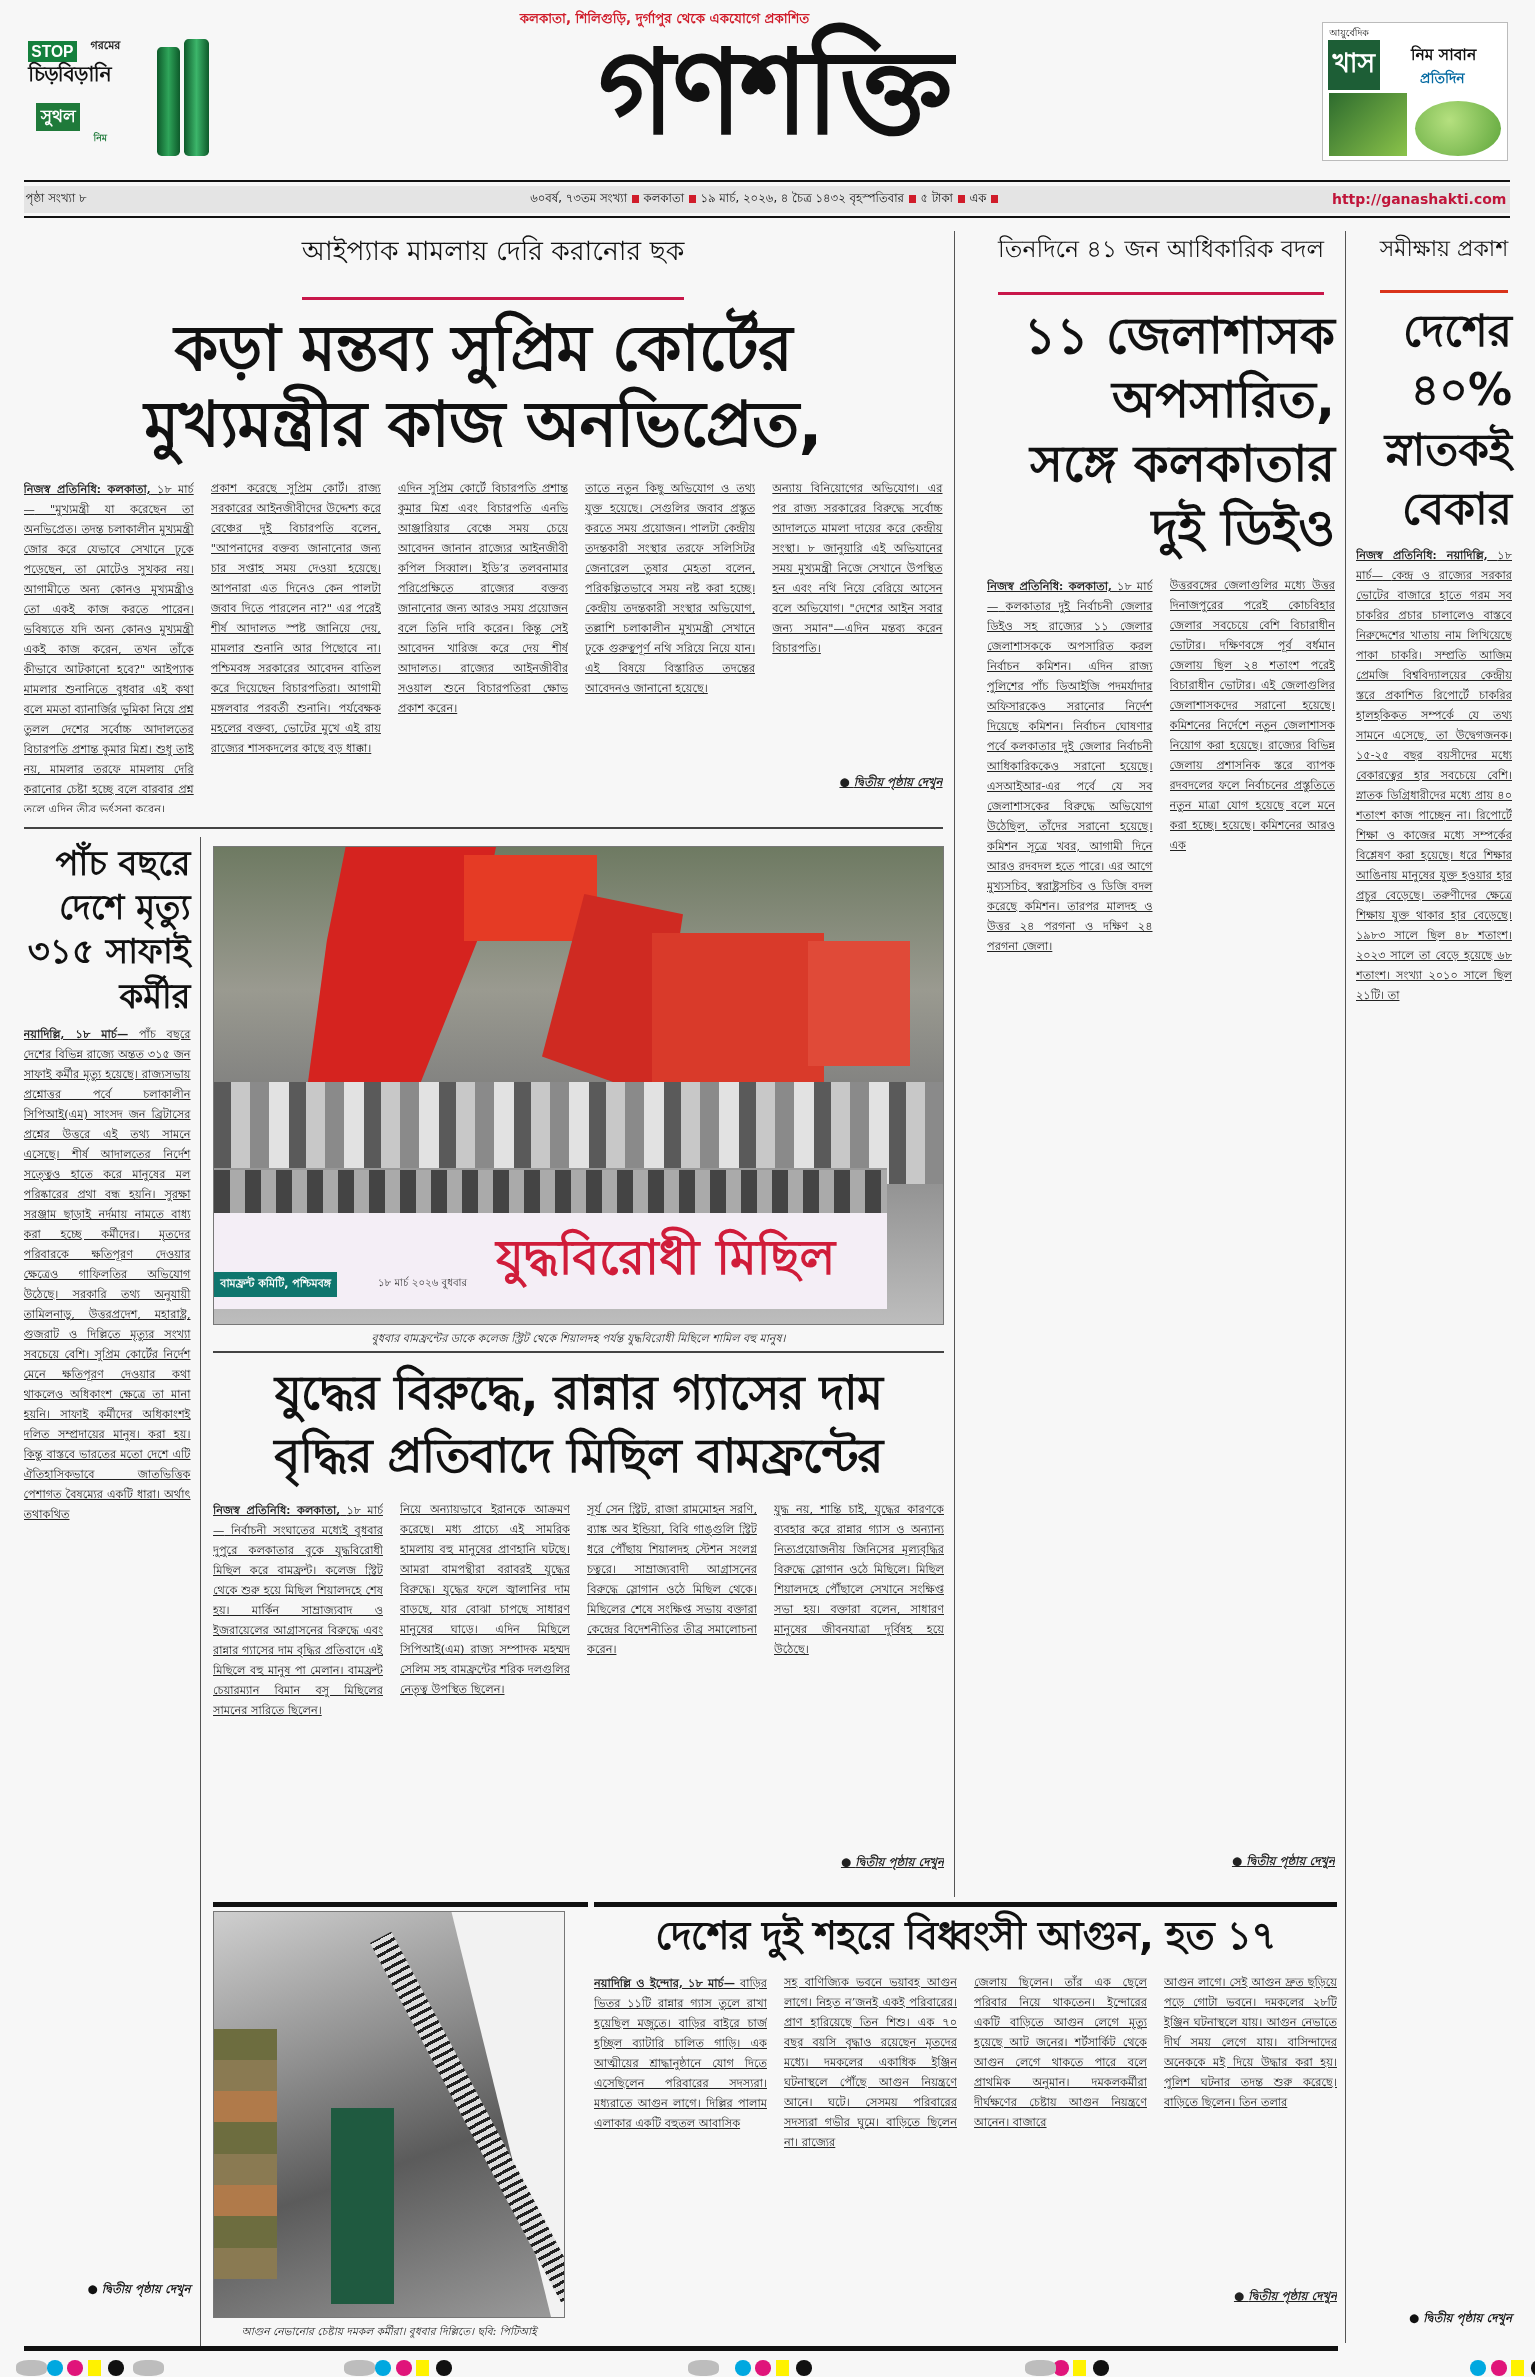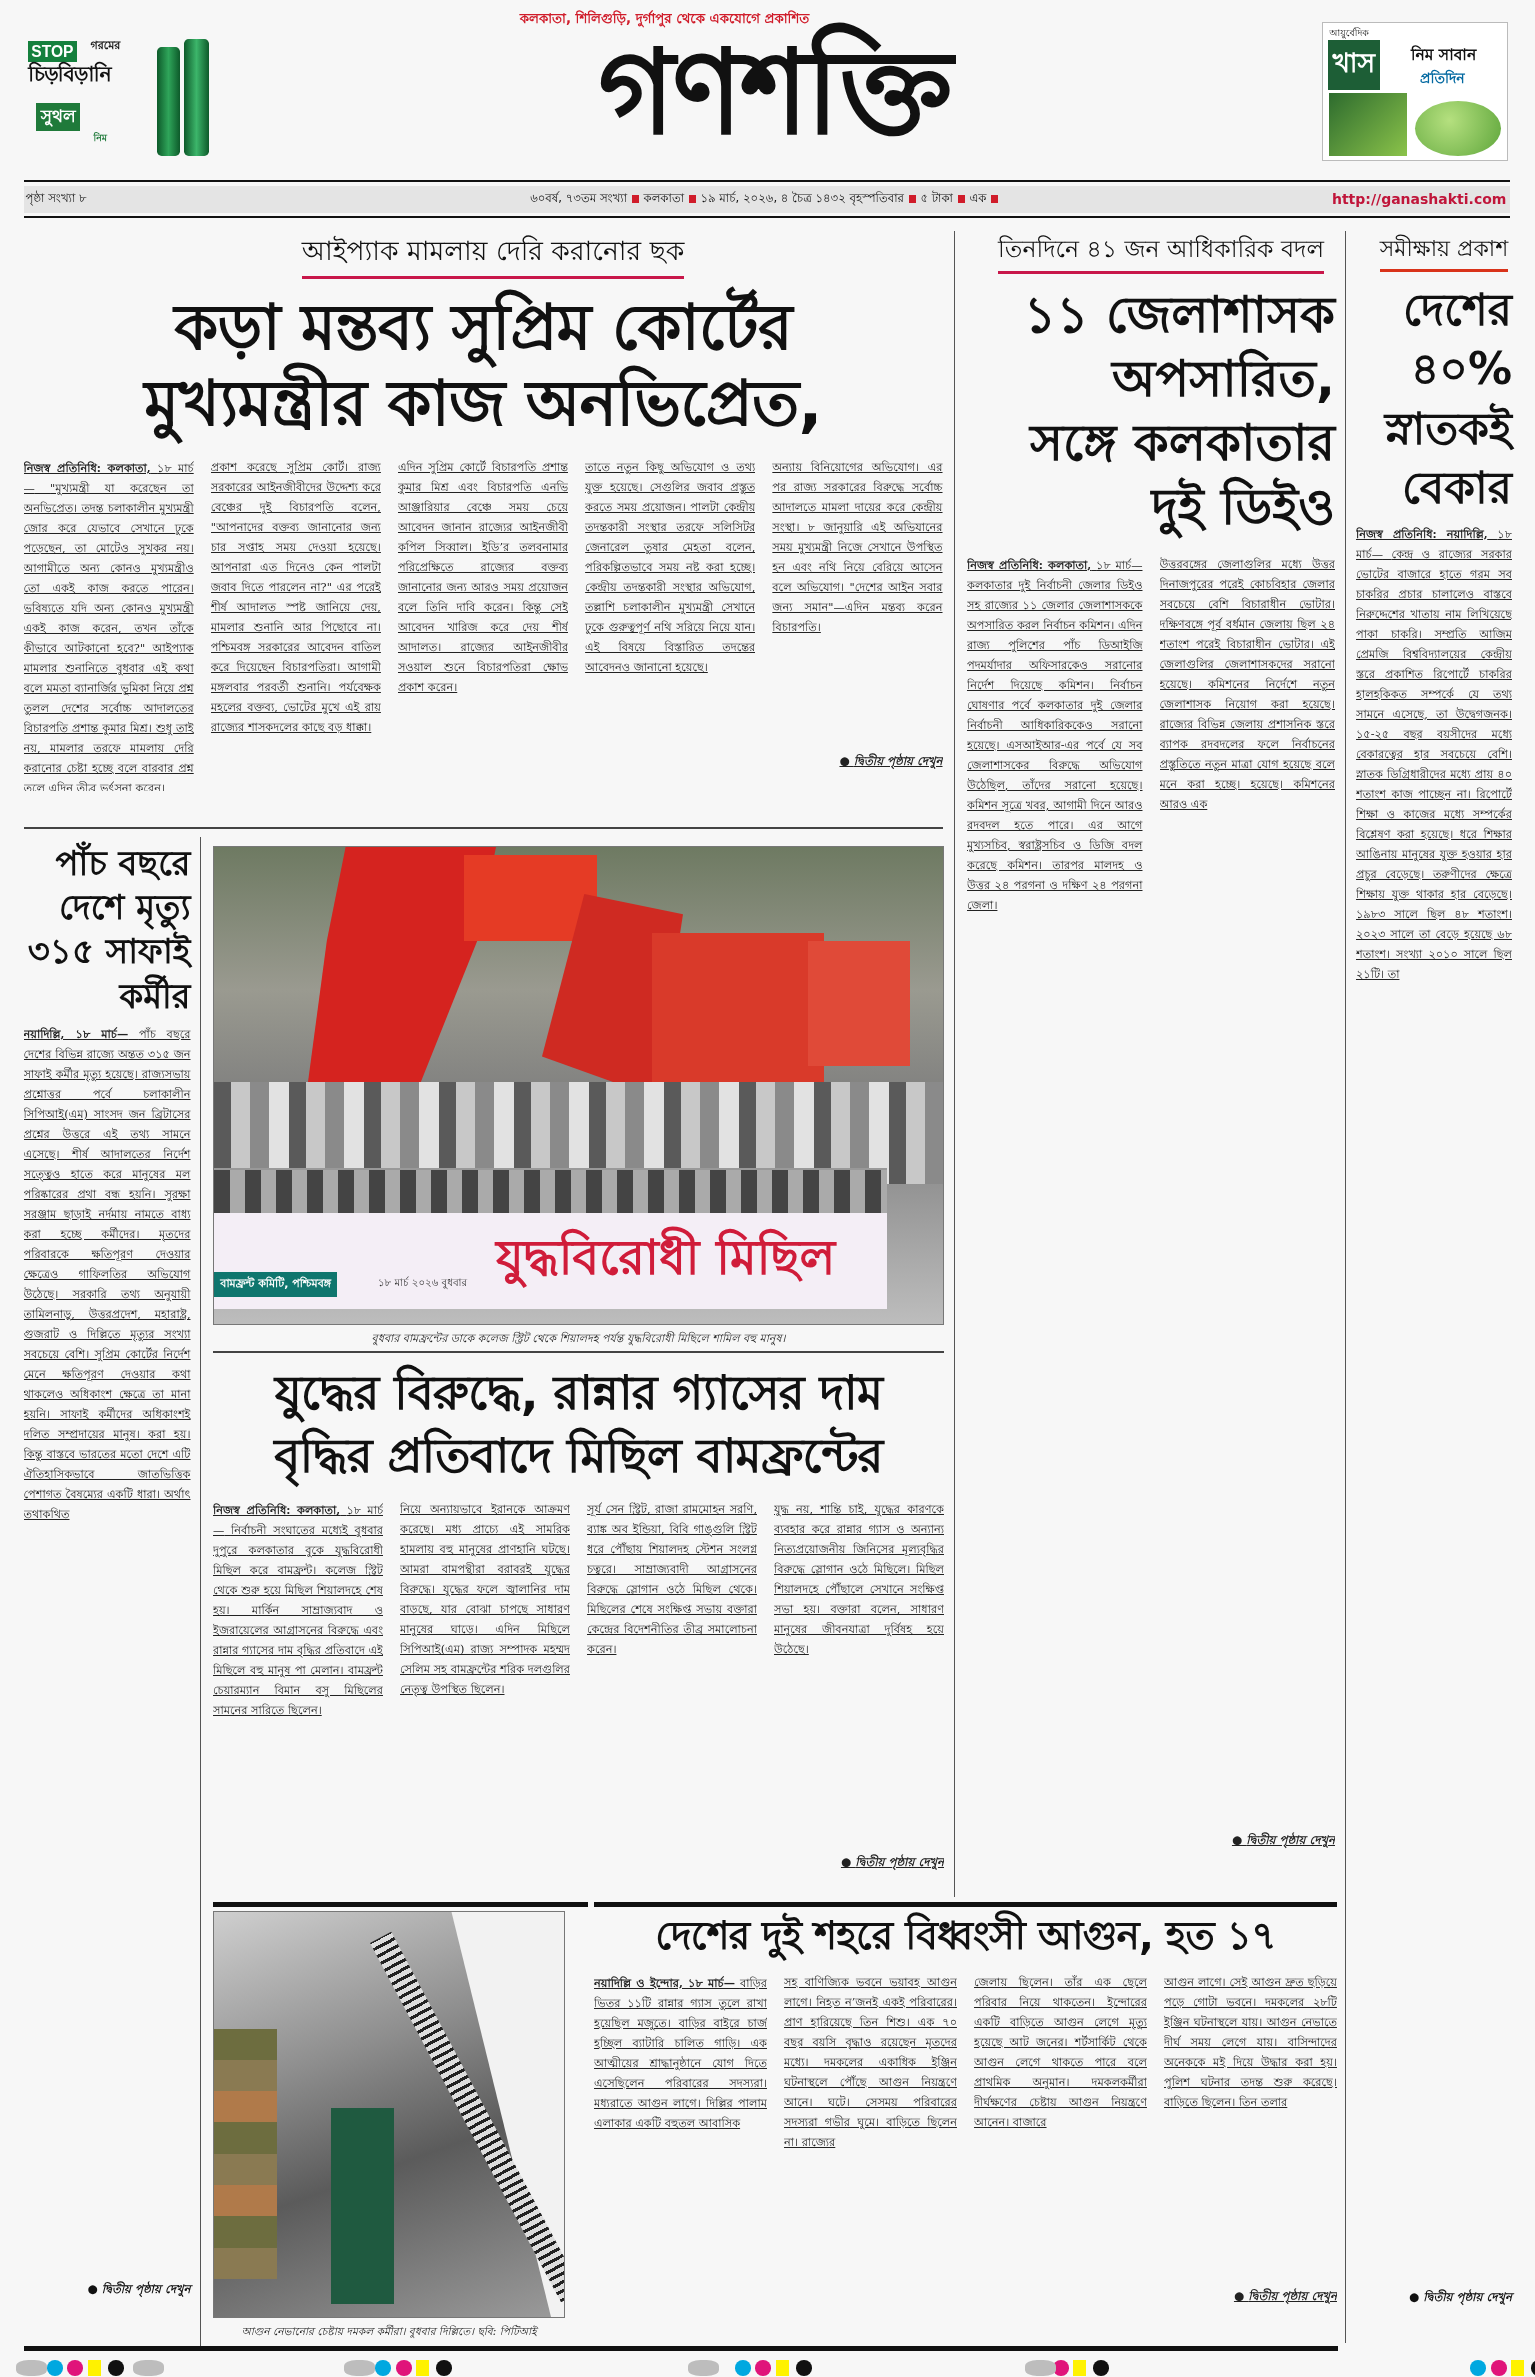--- a/index.html
+++ b/index.html
@@ -32,21 +32,21 @@
   .infobar { left: 23.5px; top: 186px; width: 1486px; height: 26.6px; background:#e4e4e4; display:flex; align-items:center; font: 11.7px "DejaVu Sans", sans-serif; }
   .infobar .page-no { width: 235px; padding-left: 2px; }
   .infobar .meta { flex:1; text-align:center; }
   .infobar .meta .sq { display:inline-block; width:7px; height:8.6px; background:#d01c2a; margin: 0 4.7px; vertical-align:middle; }
   .infobar .url { width: 235px; text-align:right; color:#c0153a; font-weight:bold; font-size:14px; padding-right:3.1px; }
 
   
   .vline { width:0.8px; background:#555; }
 
   
-  .kicker { font: 26.6px "DejaVu Sans", sans-serif; color:#111; text-align:center; border-bottom: 3.9px solid #c8174a; padding-bottom: 1px; white-space: nowrap; margin-left: 20px; }
+  .kicker { font: 26.6px "DejaVu Sans", sans-serif; color:#111; text-align:center; border-bottom: 3.9px solid #c8174a; padding-bottom: 22px; white-space: nowrap; margin-left: 20px; }
   .headline { font: bold 63px "DejaVu Sans", sans-serif; text-align:center; line-height: 1.2; letter-spacing:-0.8px; }
   .headline-m { font: bold 50px "DejaVu Sans", sans-serif; text-align:right; line-height: 1.28; }
 
   
   .cols { display:flex; gap: 17px; }
   .col { flex:1; font: 11.3px "DejaVu Serif", serif; line-height: 20px; text-align: justify; color:#222; overflow:hidden;text-decoration:underline; }
   .col .lead { font-weight: bold; }
   .cont { display:block; text-align:right; font-style: italic; font-weight: bold; font-size: 11.7px; }
   .cont::before { content: "\25CF  "; font-style: normal; }
 
@@ -124,21 +124,21 @@
 <section class="abs" style="left:967px; top:231px; width:368px; height:1666px;">
   <div style="display:flex; justify-content:center;">
     <div class="kicker" style="font-size:23.5px;">তিনদিনে ৪১ জন আধিকারিক বদল</div>
   </div>
   <div class="headline-m" style="margin-top:9.4px;">
     <div>১১ জেলাশাসক</div>
     <div>অপসারিত,</div>
     <div>সঙ্গে কলকাতার</div>
     <div>দুই ডিইও</div>
   </div>
-  <div class="cols" style="margin-top:15.6px; height:1314px;">
+  <div class="cols" style="margin-top:15.6px; height:1314px;margin-left:20px;">
     <div class="col">
       <span class="lead">নিজস্ব প্রতিনিধি: কলকাতা,</span>
       <span>১৮ মার্চ—</span>
       <span>কলকাতার দুই নির্বাচনী জেলার ডিইও সহ রাজ্যের ১১ জেলার জেলাশাসককে অপসারিত করল নির্বাচন কমিশন। এদিন রাজ্য পুলিশের পাঁচ ডিআইজি পদমর্যাদার অফিসারকেও সরানোর নির্দেশ দিয়েছে কমিশন। নির্বাচন ঘোষণার পর্বে কলকাতার দুই জেলার নির্বাচনী আধিকারিককেও সরানো হয়েছে। এসআইআর-এর পর্বে যে সব জেলাশাসকের বিরুদ্ধে অভিযোগ উঠেছিল, তাঁদের সরানো হয়েছে। কমিশন সূত্রে খবর, আগামী দিনে আরও রদবদল হতে পারে। এর আগে মুখ্যসচিব, স্বরাষ্ট্রসচিব ও ডিজি বদল করেছে কমিশন। তারপর মালদহ ও উত্তর ২৪ পরগনা ও দক্ষিণ ২৪ পরগনা জেলা।</span>
     </div>
     <div class="col">
       <div style="height:1275px; overflow:hidden;">উত্তরবঙ্গের জেলাগুলির মধ্যে উত্তর দিনাজপুরের পরেই কোচবিহার জেলার সবচেয়ে বেশি বিচারাধীন ভোটার। দক্ষিণবঙ্গে পূর্ব বর্ধমান জেলায় ছিল ২৪ শতাংশ পরেই বিচারাধীন ভোটার। এই জেলাগুলির জেলাশাসকদের সরানো হয়েছে। কমিশনের নির্দেশে নতুন জেলাশাসক নিয়োগ করা হয়েছে। রাজ্যের বিভিন্ন জেলায় প্রশাসনিক স্তরে ব্যাপক রদবদলের ফলে নির্বাচনের প্রস্তুতিতে নতুন মাত্রা যোগ হয়েছে বলে মনে করা হচ্ছে। হয়েছে। কমিশনের আরও এক</div>
       <span class="cont">দ্বিতীয় পৃষ্ঠায় দেখুন</span>
     </div>
   </div>

